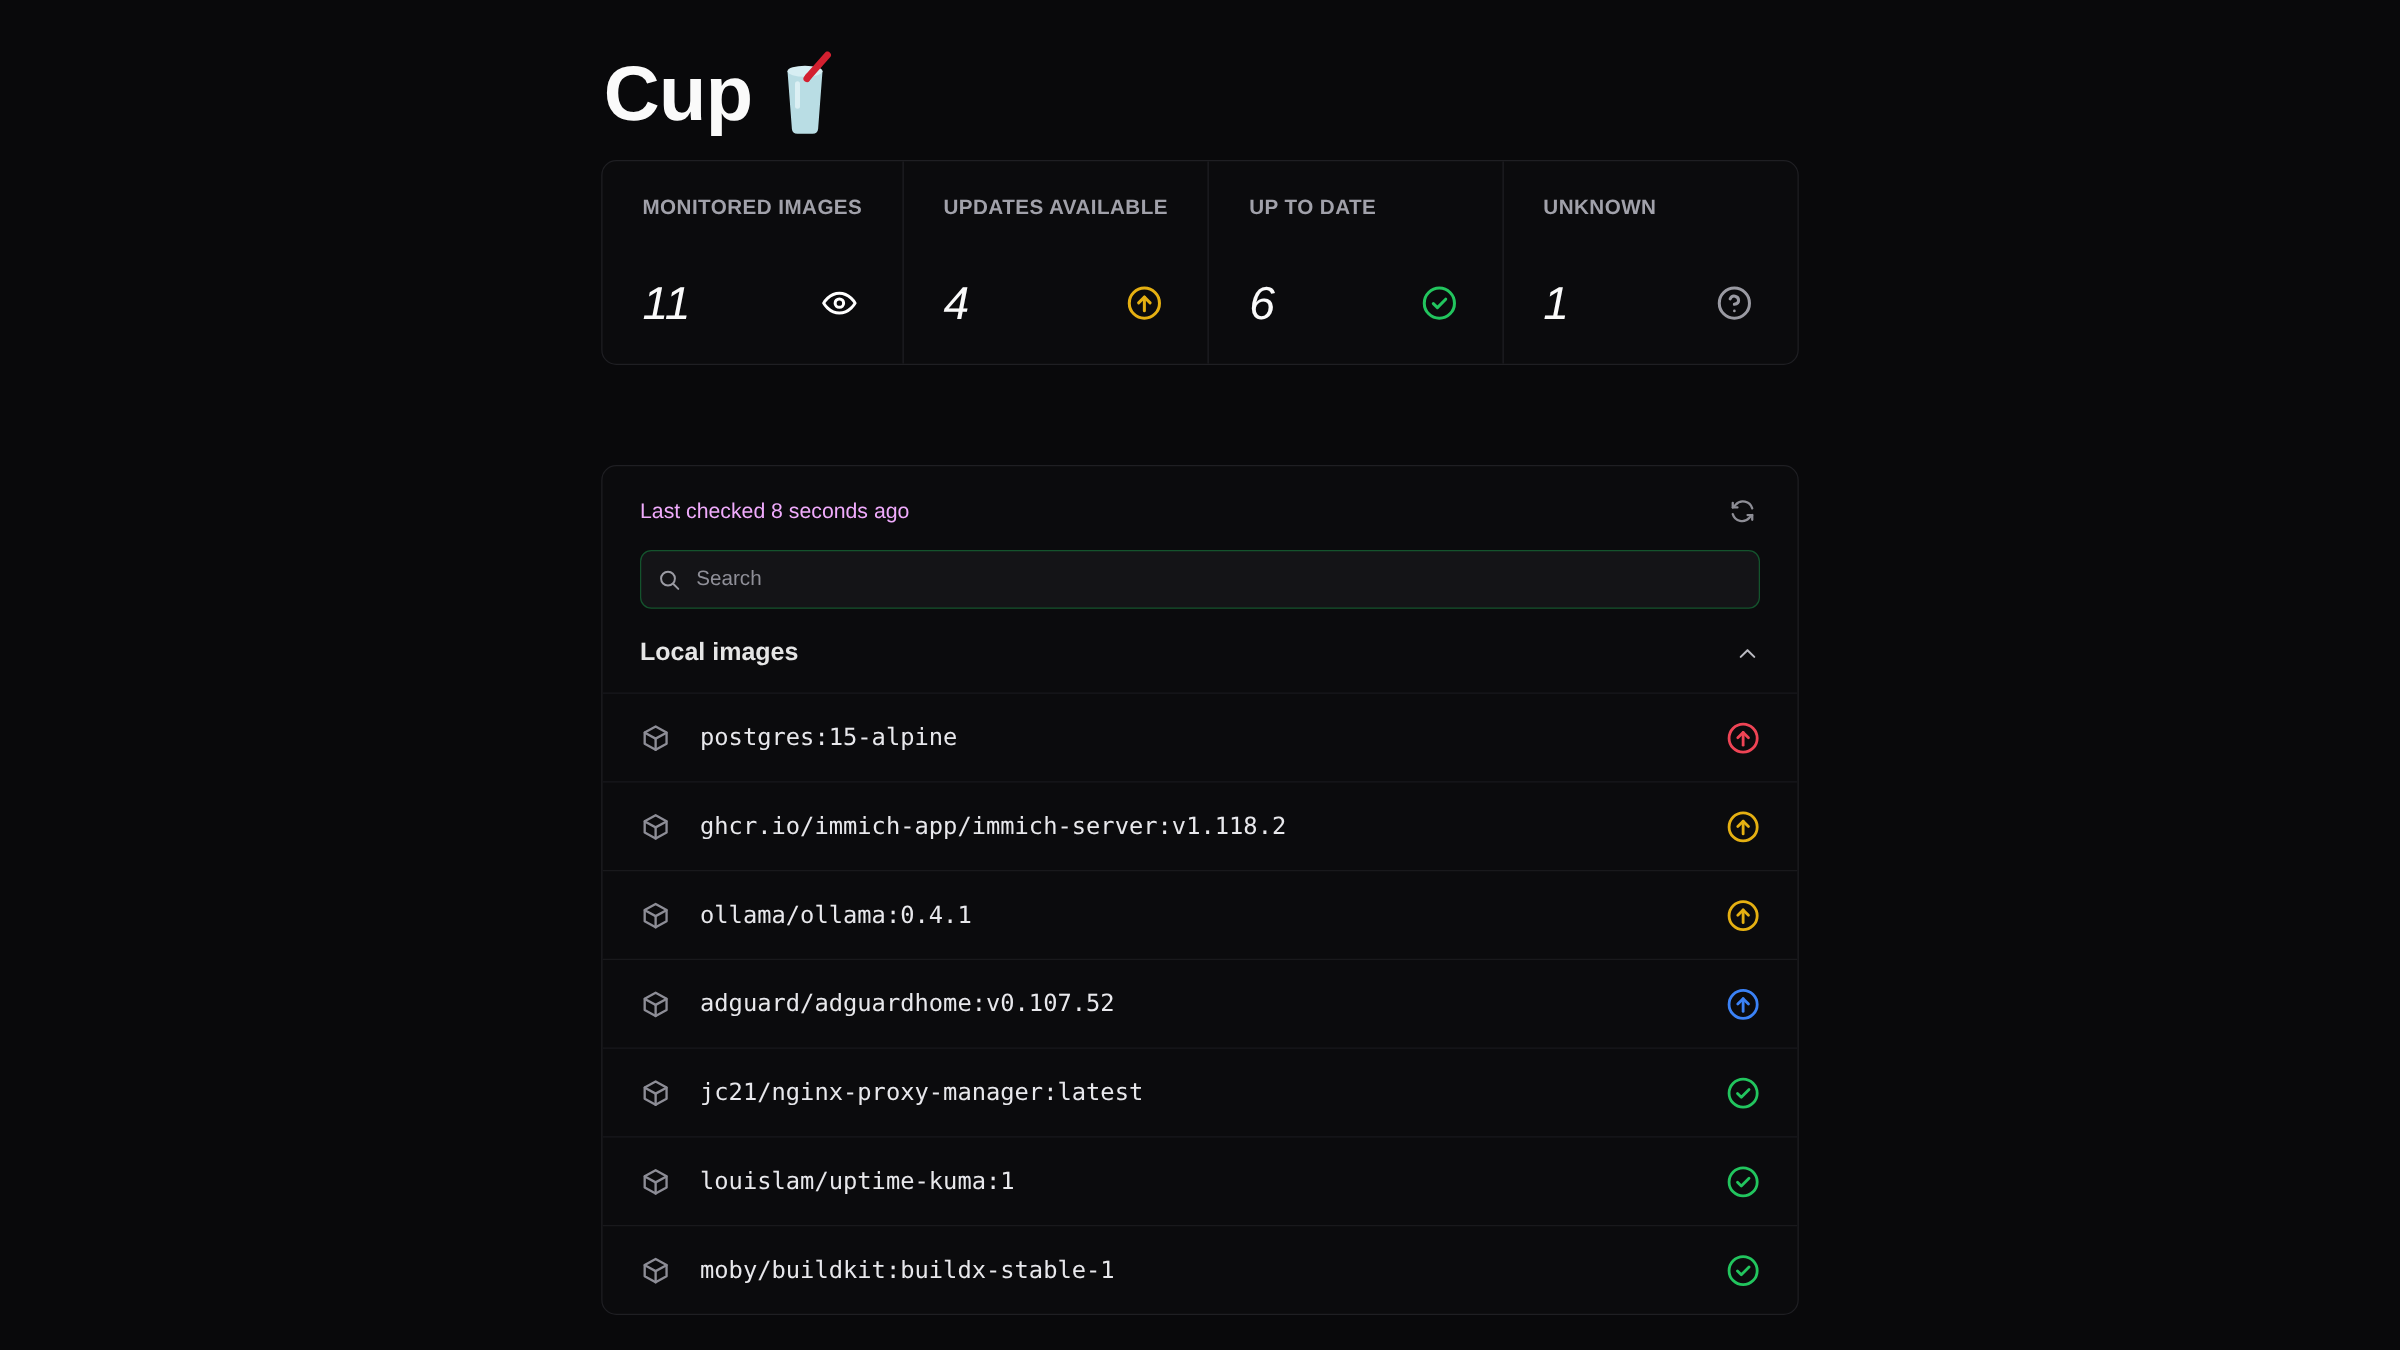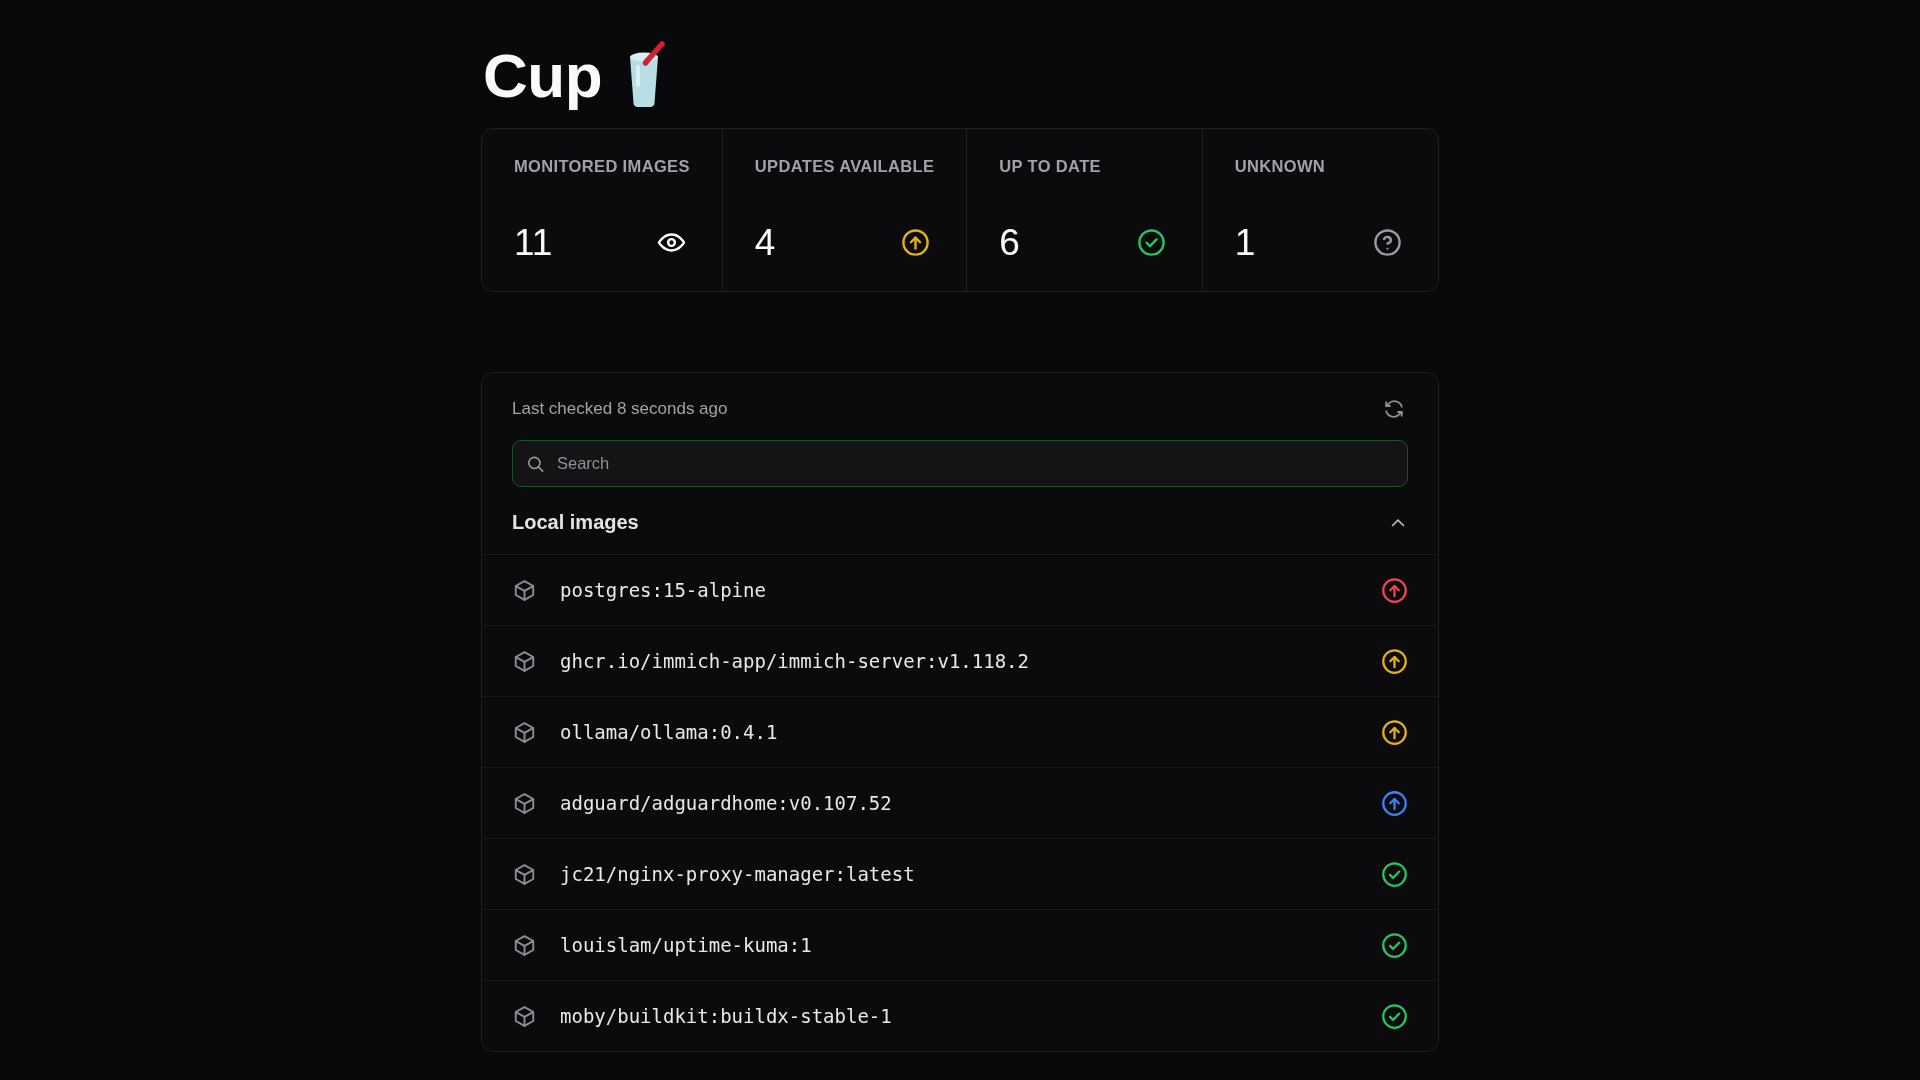--- a/index.html
+++ b/index.html
@@ -68,20 +68,21 @@
     text-transform: uppercase;
     font-weight: 700;
     white-space: nowrap;
   }
   .stat-body {
     display: flex;
     align-items: center;
     justify-content: space-between;
     margin-top: 42px;
     padding-right: 4px;
+    font-style: italic;
   }
   .stat-value {
     font-size: 37px;
     font-weight: 400;
     color: #fafafa;
     line-height: 1;
   }
   .stat-icon { width: 29px; height: 29px; flex: none; }
   .stat-icon svg { width: 100%; height: 100%; display: block; }
 
@@ -96,21 +97,21 @@
   .panel-top {
     padding: 22px 30px 0 30px;
   }
   .panel-top-row {
     display: flex;
     align-items: center;
     justify-content: space-between;
   }
   .last-checked {
     font-size: 17px;
-    color: #a3a3a3;
+    color: #f0abfc;
   }
   .refresh-btn {
     width: 28px; height: 28px;
     color: #8d8d95;
     cursor: pointer;
     display: flex; align-items: center; justify-content: center;
   }
   .refresh-btn svg { width: 22px; height: 22px; display: block; }
 
   .search-wrap {

